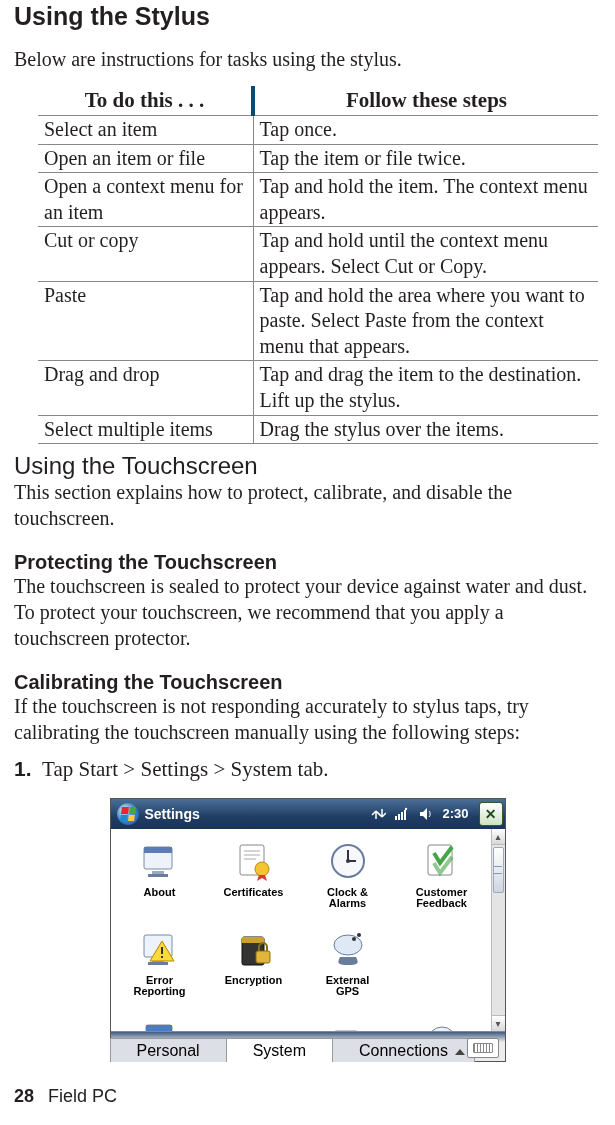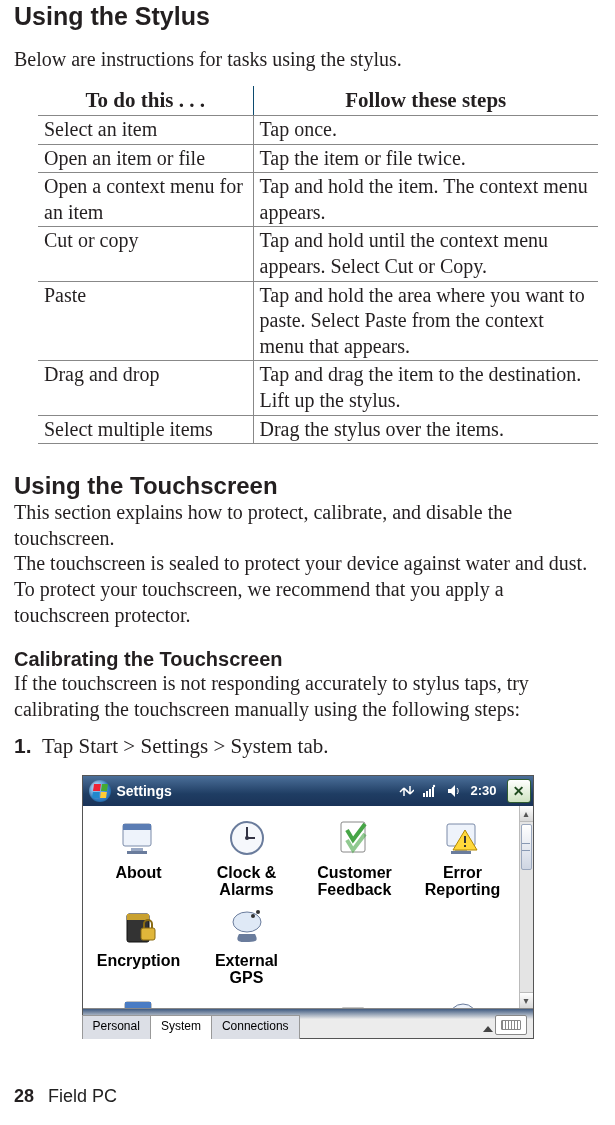--- a/index.html
+++ b/index.html
@@ -37,39 +37,39 @@
   table.stylus th {
     font-family: Georgia, 'Times New Roman', serif;
     font-weight: 700;
     font-size: 21px;
     padding: 2px 6px 2px 6px;
     text-align: center;
     border-top: none;
     border-bottom: 1px solid #888;
   }
   table.stylus th:first-child {
-    border-right: 1px solid #0c4a6e;
+    border-right: 4px solid #0c4a6e;
     width: 215px;
   }
   table.stylus td {
     padding: 1px 6px 1px 6px;
     border-top: 1px solid #888;
     vertical-align: top;
     line-height: 1.28;
   }
   table.stylus td:first-child {
     border-right: 1px solid #888;
   }
   table.stylus tr:last-child td { border-bottom: 1px solid #888; }
   .italic { }
   .h2 {
     font-family: "Segoe UI", "Myriad Pro", Arial, sans-serif;
-    font-weight: 700;
+    font-weight: 400;
     font-size: 24px;
-    margin-top: 28px;
+    margin-top: 8px;
   }
   .body {
     font-size: 20px;
     line-height: 1.28;
   }
   .h3 {
     font-family: "Segoe UI", "Myriad Pro", Arial, sans-serif;
     font-weight: 700;
     font-size: 20px;
     margin-top: 20px;
@@ -88,21 +88,21 @@
     font-family: "Segoe UI", Arial, sans-serif;
     font-weight: 700;
   }
   .screenshot-wrap {
     margin-top: 14px;
     display: flex;
     justify-content: center;
   }
   
   .device {
-    width: 452px;
+    width: 396px;
     height: 264px;
     border: 1px solid #555;
     background: #b91c1c;
     position: relative;
     font-family: Tahoma, Verdana, sans-serif;
   }
   .titlebar {
     height: 30px;
     background: linear-gradient(#4b6f99, #1f3d63 60%, #1a3358);
     color: #fff;
@@ -157,39 +157,39 @@
     display:flex;align-items:center;justify-content:center;
   }
   .scrollbar .thumb::after{content:"";width:8px;height:6px;border-top:1px solid #8899b3;border-bottom:1px solid #8899b3;}
   .icon-grid {
     display:grid; grid-template-columns: repeat(4,1fr);
     padding: 8px 2px 0 2px;
     row-gap: 2px;
   }
   .app {
     display:flex; flex-direction:column; align-items:center;
-    font-size:16px; font-weight:700; color:#000;
+    font-size:11px; font-weight:700; color:#000;
     text-align:center; line-height:1.08;
     height: 86px;
   }
   .app .ico {
     width:48px; height:48px; margin-bottom:2px;
     display:flex;align-items:center;justify-content:center;
   }
   .app .lbl { white-space: pre-line; }
   
   .row3 .app { height: 40px; overflow:hidden;}
   .tabs {
     position:absolute; bottom:0; left:0; right:0; height:30px;
     background: linear-gradient(#3f5a80,#ececec 35%,#ececec);
     display:flex; align-items:flex-end;
     border-top:1px solid #888;
   }
   .tab {
-    height:24px; padding:3px 10px 0; font-size:12px;
+    height:24px; padding:3px 26px 0; font-size:16px;
     border:1px solid #999; border-bottom:none;
     margin-left:-1px; background:#dcdfe6; color:#000;
     position:relative; top:1px;
   }
   .tab.active { background:#fff; font-weight:400; z-index:2;}
   .tabs .filler { flex:1; background: linear-gradient(#3f5a80,#ececec 70%);}
   .kbd {
     position:absolute; right:6px; bottom:3px; width:32px; height:20px;
     background:#fff; border:1px solid #888; border-radius:2px;
     display:flex;align-items:center;justify-content:center;
@@ -248,20 +248,21 @@
       <tr>
         <td>Select multiple items</td>
         <td>Drag the stylus over the items.</td>
       </tr>
     </tbody>
   </table>
 
   <div class="h2">Using the Touchscreen</div>
   <div class="body">This section explains how to protect, calibrate, and disable the touchscreen.</div>
 
+  <div class="h3">Protecting the Touchscreen</div>
   <div class="body">The touchscreen is sealed to protect your device against water and dust. To protect your touchscreen, we recommend that you apply a touchscreen protector.</div>
 
   <div class="h3">Calibrating the Touchscreen</div>
   <div class="body">If the touchscreen is not responding accurately to stylus taps, try calibrating the touchscreen manually using the following steps:</div>
 
   <ol class="steps">
     <li>
       <span class="num">1.</span>&nbsp;&nbsp;<span>Tap </span><span class="italic">Start &gt; Settings &gt; System</span><span> tab.</span>
     </li>
   </ol>
@@ -315,20 +316,33 @@
                   <rect x="6" y="8" width="28" height="6" fill="#5b7db4"></rect>
                   <rect x="14" y="32" width="12" height="3" fill="#9aa9c4"></rect>
                   <rect x="10" y="35" width="20" height="3" fill="#6a7c9c"></rect>
                 </svg>
             </div>
             <div class="lbl">About</div>
           </div>
           <div class="app">
             <div class="ico">
               <svg width="44" height="44" viewBox="0 0 44 44">
+                  <rect x="8" y="6" width="24" height="30" rx="2" fill="#fff" stroke="#888"></rect>
+                  <line x1="12" y1="12" x2="28" y2="12" stroke="#aaa"></line>
+                  <line x1="12" y1="16" x2="28" y2="16" stroke="#aaa"></line>
+                  <line x1="12" y1="20" x2="24" y2="20" stroke="#aaa"></line>
+                  <circle cx="30" cy="30" r="7" fill="#f4c531" stroke="#b4871a"></circle>
+                  <path d="M27 36 L25 42 L30 39 L35 42 L33 36" fill="#d63b2f"></path>
+                </svg>
+            </div>
+            <div class="lbl">Certificates</div>
+          </div>
+          <div class="app">
+            <div class="ico">
+              <svg width="44" height="44" viewBox="0 0 44 44">
                   <circle cx="22" cy="22" r="16" fill="#f6f8fc" stroke="#6a7c9c" stroke-width="2"></circle>
                   <line x1="22" y1="22" x2="22" y2="11" stroke="#334" stroke-width="2"></line>
                   <line x1="22" y1="22" x2="30" y2="22" stroke="#334" stroke-width="2"></line>
                   <circle cx="22" cy="22" r="2" fill="#334"></circle>
                 </svg>
             </div>
             <div class="lbl">Clock &amp;
 Alarms</div>
           </div>
 

